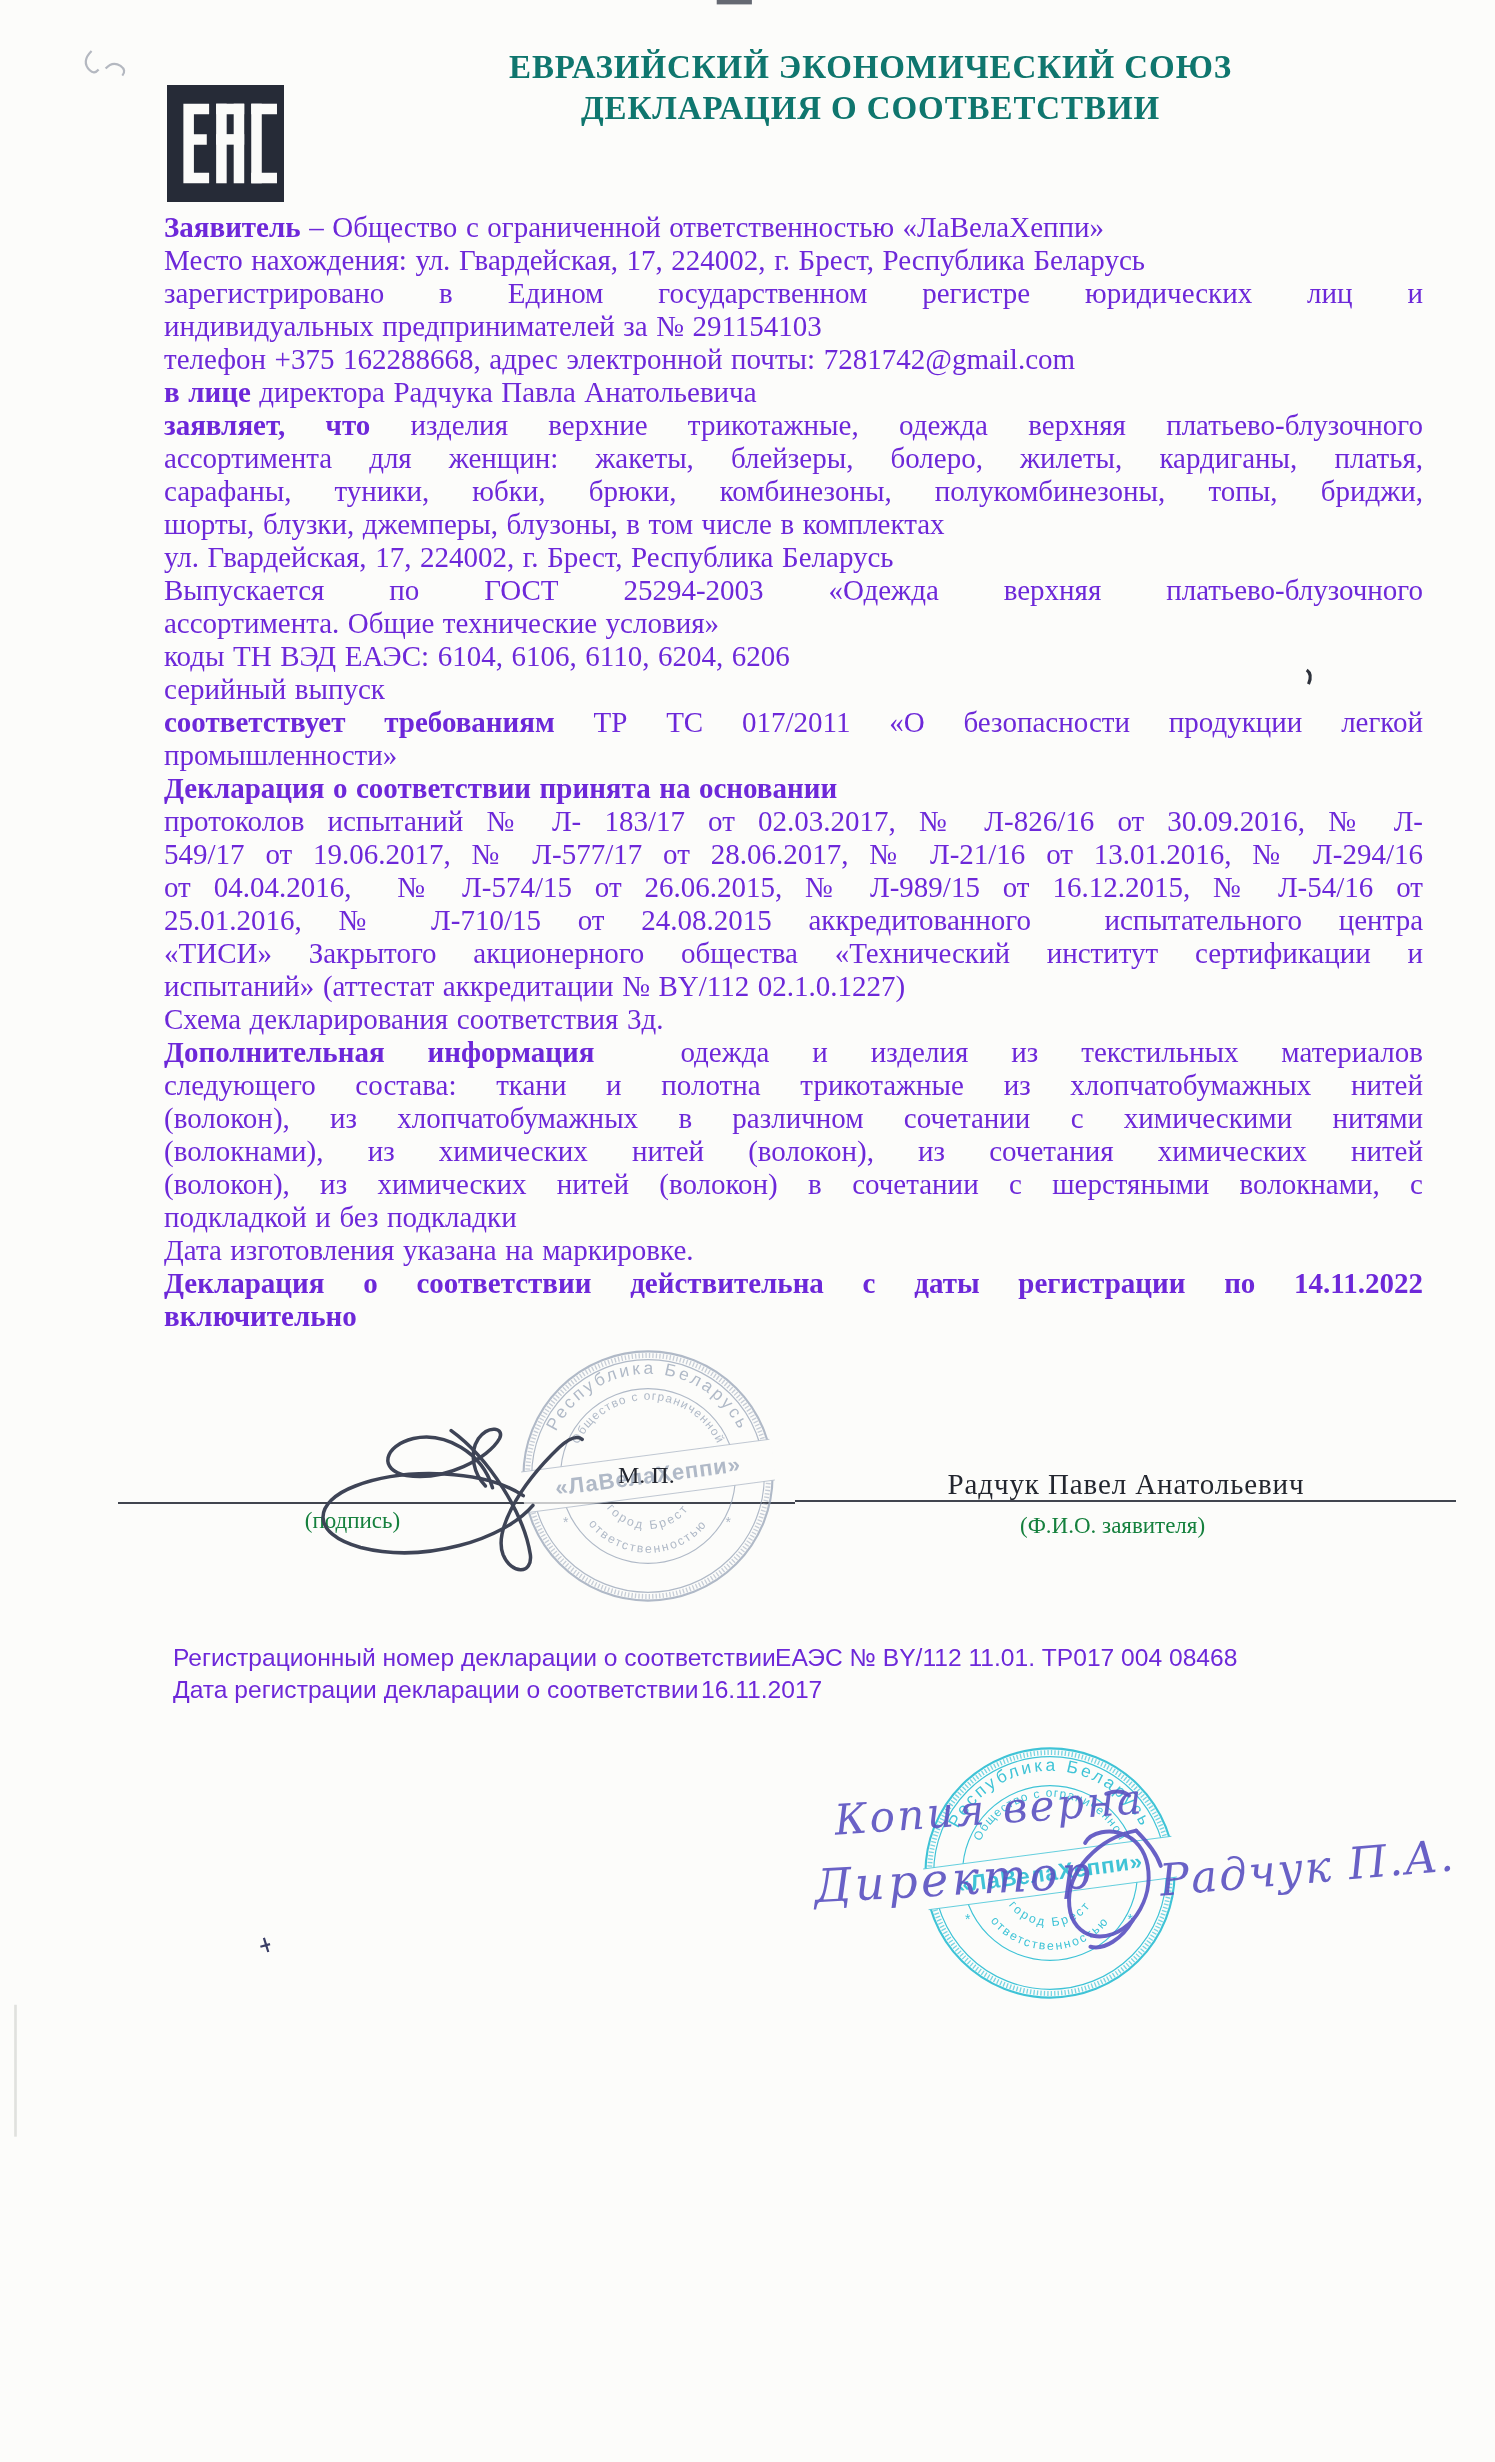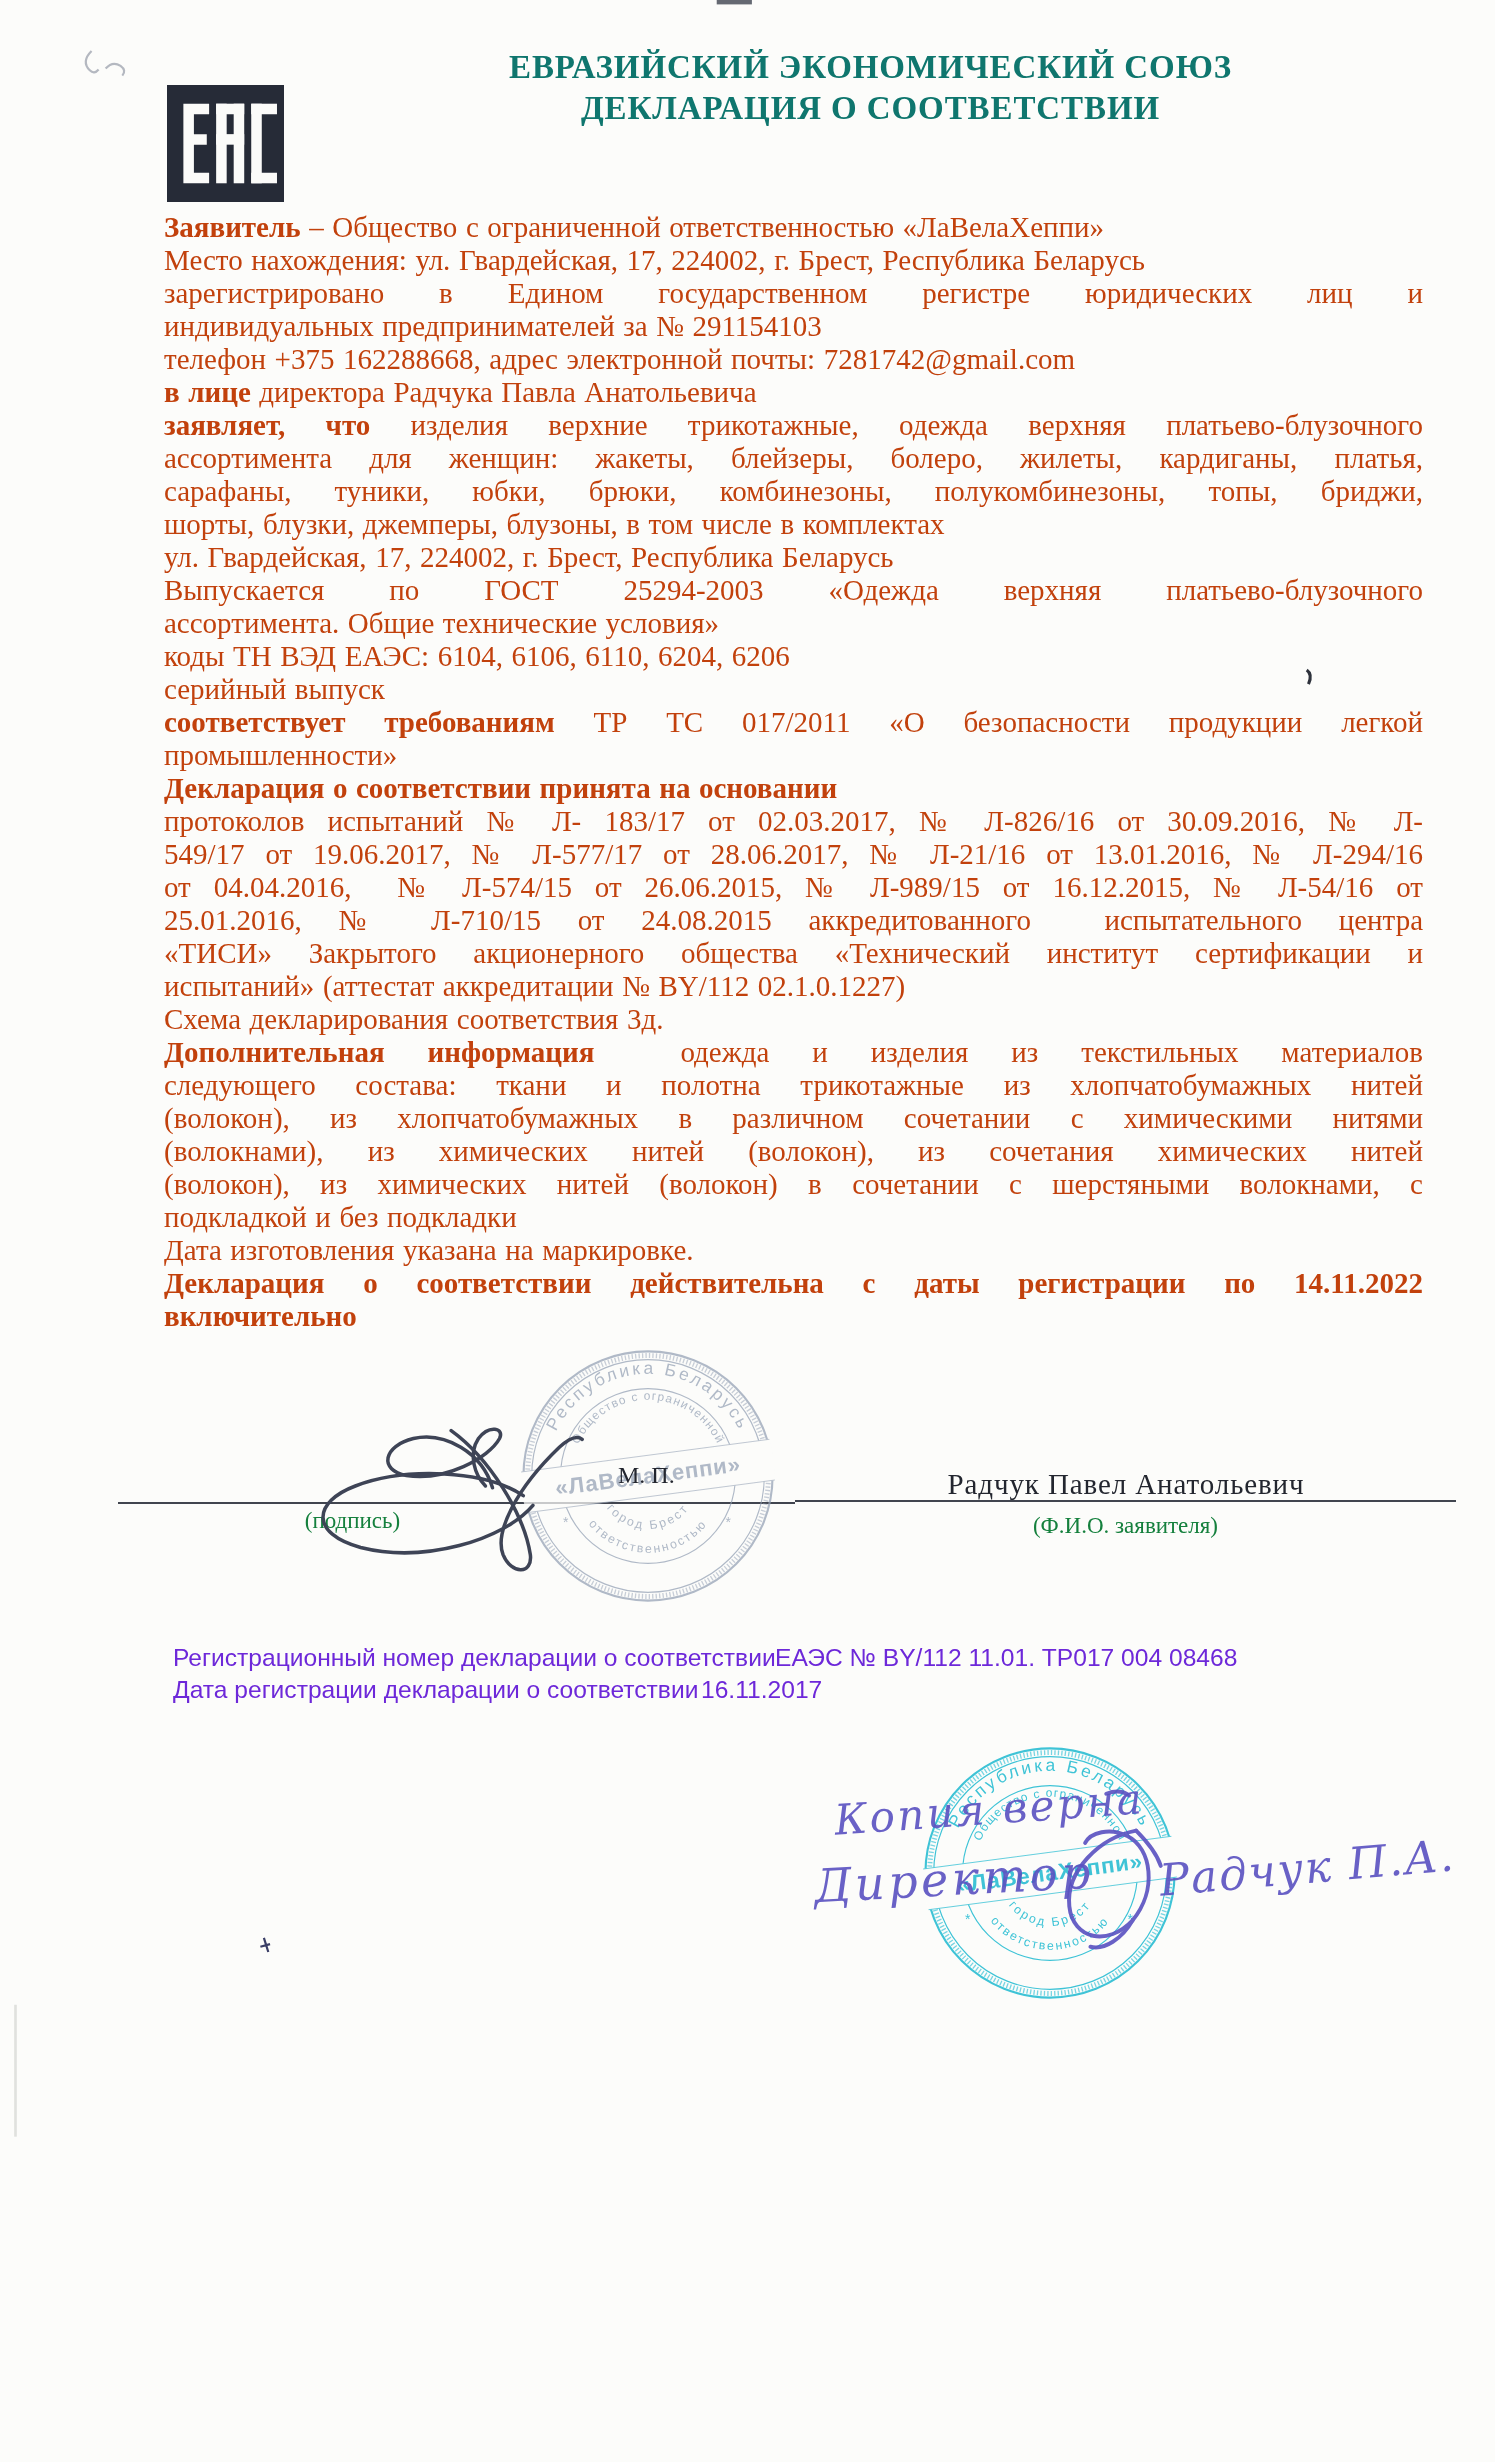--- a/index.html
+++ b/index.html
@@ -5,31 +5,31 @@
   html,body{margin:0;padding:0;background:#e8e8e6;}
   .page{position:relative;width:1495px;height:2462px;background:var(--page-bg,#fcfcfa);
         font-family:"Liberation Serif",serif;color:var(--text,#23262f);overflow:hidden;}
   .abs{position:absolute;}
   
   .title-wrap{left:255px;top:47px;width:1231px;text-align:center;font-weight:bold;
               font-size:33px;line-height:41px;letter-spacing:0.9px;color:#0f766e;}
   #eac-logo{left:167px;top:85px;width:117px;height:117px;}
   
   #body-lines{left:164px;top:211px;width:1259px;font-size:29px;line-height:33px;
-              word-spacing:1.3px;color:#c2410c;}
+              word-spacing:1.3px;color:#6d28d9;}
   .bl{white-space:pre-wrap;}
   .bl.j{text-align:justify;text-align-last:justify;}
   .bl .b{font-weight:bold;}
   
   .sig-line{height:1.8px;background:#41454f;}
   .mp{left:618px;top:1462px;font-size:24px;}
   .claimant-name{left:906px;top:1468px;width:440px;text-align:center;font-size:29px;letter-spacing:0.9px;}
   .cap{font-size:23px;color:#15803d;}
   .cap-sign{left:282px;top:1508px;width:141px;text-align:center;}
-  .cap-name{left:1020px;top:1513px;width:211px;text-align:center;}
+  .cap-name{left:1020px;top:1513px;width:211px;}
   
   .reg{font-family:"Liberation Sans",sans-serif;font-size:24.6px;color:#6d28d9;white-space:pre;}
   
   .stamp{width:264px;height:264px;pointer-events:none;}
   #stamp-top{left:516px;top:1344px;color:var(--stamp-blue,#93a0b4);opacity:.72;}
   #stamp-bottom{left:918px;top:1741px;color:var(--stamp-cyan,#35c1d5);opacity:.95;}
   
   .hand{font-family:"DejaVu Serif",serif;font-style:italic;color:var(--ink-violet,#5a51c1);
         white-space:pre;opacity:.9;}
   .hand1{left:834px;top:1785px;font-size:42px;letter-spacing:2.6px;transform:rotate(-4deg);}

